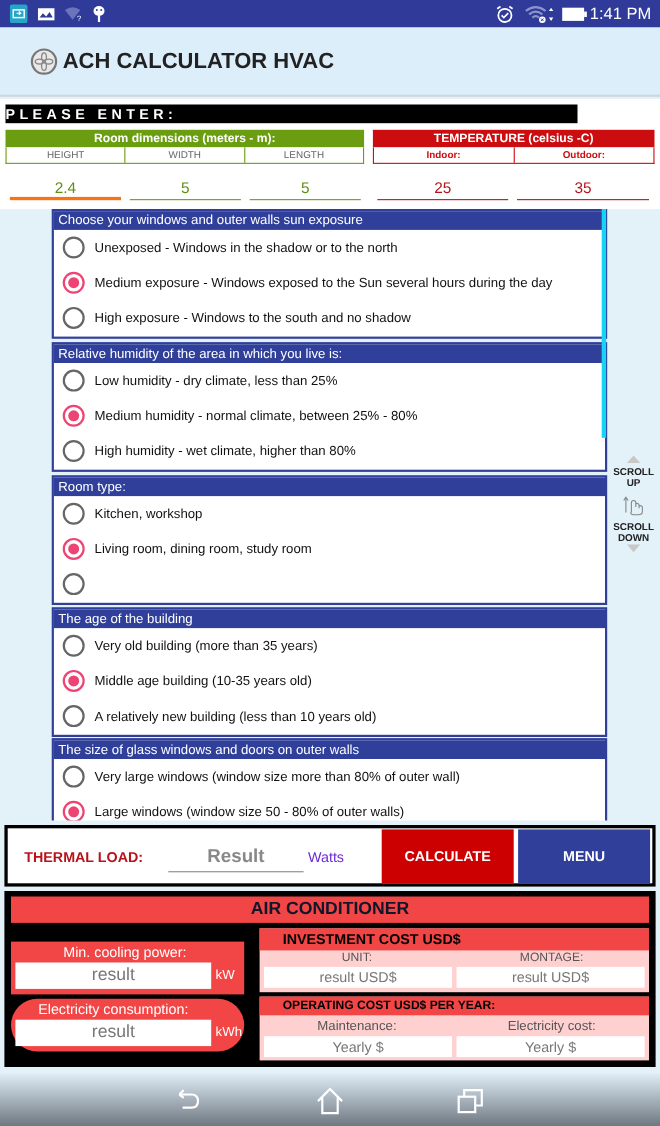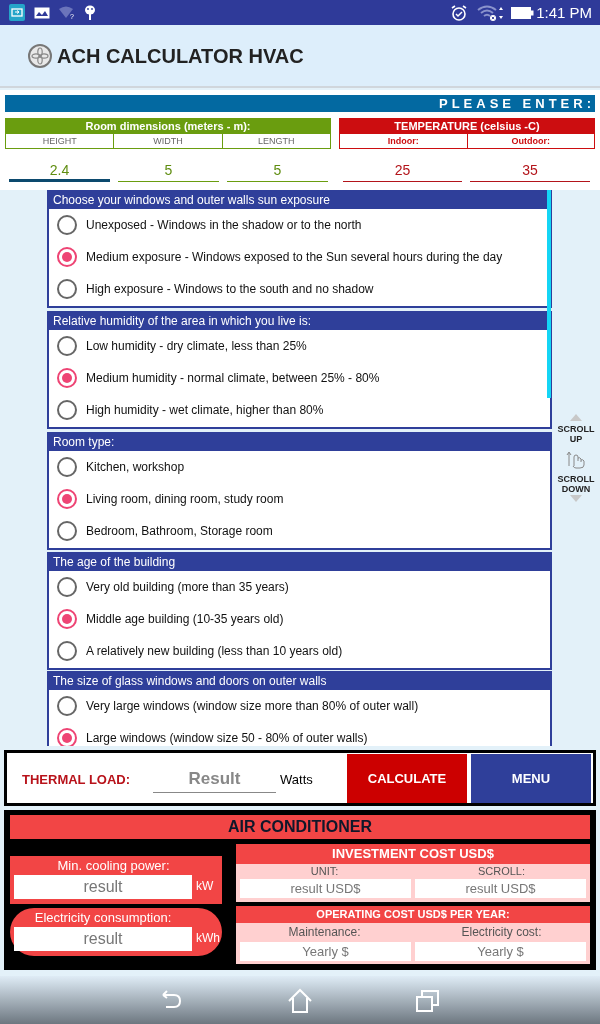--- a/index.html
+++ b/index.html
@@ -10,38 +10,38 @@
     #statusbar .sicon { position: absolute; top: 4px; height: 17px; display: flex; align-items: center; justify-content: center; }
     #statusbar .time { position: absolute; right: 8px; top: 4px; font-size: 15px; color: #fff; }
 
     
     #titlebar { position: absolute; left: 0; top: 25px; width: 600px; height: 63px; background: #ddeefb; border-bottom: 2px solid #d0d6dc; }
     #titlebar .logo { position: absolute; left: 28px; top: 19px; width: 24px; height: 24px; border-radius: 50%; border: 2px solid #777; background: #e8e8e8; }
     #titlebar .title { position: absolute; left: 57px; top: 20px; font-size: 20px; font-weight: bold; color: #222; }
 
     
     #form-top { position: absolute; left: 0; top: 90px; width: 600px; height: 100px; background: #fff; }
-    #please-bar { position: absolute; left: 5px; top: 95px; width: 590px; height: 17px; background: #0369a1; color: #fff; font-weight: bold; font-size: 13px; letter-spacing: 4px; text-align: right; line-height: 17px; }
+    #please-bar { position: absolute; left: 5px; top: 95px; width: 520px; height: 17px; background: #000000; color: #fff; font-weight: bold; font-size: 13px; letter-spacing: 4px; text-align: left; line-height: 17px; }
 
     .dimbox { position: absolute; top: 118px; height: 32px; }
     .dimbox .hdr { height: 16px; color: #fff; font-size: 11px; font-weight: bold; text-align: center; line-height: 16px; }
     .dimbox .cols { display: flex; height: 15px; border-width: 1px; border-style: solid; border-top: none; background: #fff; }
     .dimbox .col { flex: 1; text-align: center; font-size: 9px; line-height: 14px; }
     .green .hdr { background: #6a9d0f; }
     .green .cols { border-color: #6a9d0f; }
     .green .col { color: #666; border-right: 1px solid #6a9d0f; }
     .green .col:last-child { border-right: none; }
     .red .hdr { background: #cc0d10; }
     .red .cols { border-color: #cc0d10; }
     .red .col { color: #cc0d10; font-weight: bold; border-right: 1px solid #cc0d10; }
     .red .col:last-child { border-right: none; }
 
     .valfield { position: absolute; top: 160px; height: 22px; font-size: 14px; text-align: center; line-height: 20px; }
     .valfield.g { color: #5f8d10; border-bottom: 1px solid #6a9d0f; }
-    .valfield.g.focus { border-bottom: 3px solid #0c4a6e; }
+    .valfield.g.focus { border-bottom: 3px solid #f97316; }
     .valfield.r { color: #b3141a; border-bottom: 1px solid #b3141a; }
 
     
     #scrollarea { position: absolute; left: 0; top: 190px; width: 600px; height: 556px; background: #e3f1f9; overflow: hidden; }
     .group { position: absolute; left: 47px; width: 505px; border: 2px solid #2f3f9a; background: #fff; }
     .group .ghdr { background: #2f3f9a; color: #fff; font-size: 12px; height: 17px; line-height: 16px; padding-left: 4px; }
     .opt { position: relative; height: 32px; display: flex; align-items: center; padding-left: 8px; }
     .radio { width: 20px; height: 20px; border-radius: 50%; border: 2px solid #666; background: #fff; margin-right: 9px; position: relative; flex-shrink: 0; }
     .radio.on { border-color: #ee4474; }
     .radio.on::after { content: ""; position: absolute; left: 3px; top: 3px; width: 10px; height: 10px; border-radius: 50%; background: #ee4474; }
@@ -51,34 +51,34 @@
 
     #scroll-ctrl { position: absolute; left: 556px; top: 224px; width: 40px; text-align: center; }
     #scroll-ctrl .t { font-size: 9px; font-weight: bold; color: #222; line-height: 10px; }
     .tri-up { width: 0; height: 0; margin: 0 auto; border-left: 6px solid transparent; border-right: 6px solid transparent; border-bottom: 7px solid #c8c8c8; }
     .tri-down { width: 0; height: 0; margin: 0 auto; border-left: 6px solid transparent; border-right: 6px solid transparent; border-top: 7px solid #c8c8c8; }
 
     
     #thermal { position: absolute; left: 4px; top: 750px; width: 592px; height: 56px; border: 3px solid #000; background: #fff; }
     #thermal .tl-label { position: absolute; left: 15px; top: 19px; font-size: 13px; font-weight: bold; color: #b8121a; }
     #thermal .tl-result { position: absolute; left: 146px; top: 13px; width: 123px; height: 27px; border-bottom: 1px solid #888; color: #888; font-size: 17px; font-weight: bold; text-align: center; line-height: 26px; }
-    #thermal .tl-unit { position: absolute; left: 273px; top: 19px; font-size: 13px; color: #000000; }
+    #thermal .tl-unit { position: absolute; left: 273px; top: 19px; font-size: 13px; color: #6d28d9; }
     #calc-btn { position: absolute; left: 340px; top: 1px; width: 120px; height: 49px; background: #cc0000; color: #fff; font-weight: bold; font-size: 13px; border: none; text-align: center; line-height: 49px; }
     #menu-btn { position: absolute; left: 464px; top: 1px; width: 120px; height: 49px; background: #2f3f9a; color: #fff; font-weight: bold; font-size: 13px; border: none; text-align: center; line-height: 49px; }
 
     
     #acpanel { position: absolute; left: 4px; top: 810px; width: 592px; height: 160px; background: #000; }
     #ac-title { position: absolute; left: 6px; top: 5px; width: 580px; height: 24px; background: #f24545; color: #0f172a; font-weight: bold; font-size: 16px; text-align: center; line-height: 24px; }
     .lbox { position: absolute; left: 6px; width: 212px; height: 48px; background: #f24545; }
     .lbox .lhdr { color: #fff; font-size: 13px; text-align: center; height: 19px; line-height: 19px; padding-right: 26px; }
     .lbox .lval { position: absolute; left: 4px; top: 19px; width: 178px; height: 24px; background: #fff; color: #777; font-size: 16px; text-align: center; line-height: 24px; }
     .lbox .lunit { position: absolute; left: 186px; top: 23px; color: #fff; font-size: 12px; }
 
     .rbox { position: absolute; left: 232px; width: 354px; background: #ffd0d0; }
-    .rbox .rhdr { background: #f24545; color: #ffffff; font-weight: bold; text-align: center; }
+    .rbox .rhdr { background: #f24545; color: #000000; font-weight: bold; text-align: left; padding-left: 21px; }
     .rbox .rsub { display: flex; }
     .rbox .rsub div { flex: 1; text-align: center; color: #555; }
     .rbox .rvals { display: flex; gap: 4px; padding: 0 4px; }
     .rbox .rvals div { flex: 1; background: #fff; color: #777; text-align: center; }
 
     
     #navbar { position: absolute; left: 0; top: 976px; width: 600px; height: 48px; background: linear-gradient(#dfecf6, #6d7780); }
     .navbtn { position: absolute; top: 10px; width: 30px; height: 30px; }
   </style>
 </head>
@@ -216,21 +216,20 @@
     <div class="opt">
         <span class="radio"></span>
         <span class="lbl">Kitchen, workshop</span>
       </div>
     <div class="opt">
         <span class="radio on"></span>
         <span class="lbl">Living room, dining room, study room</span>
       </div>
     <div class="opt">
         <span class="radio"></span>
-        <span class="lbl">Bedroom, Bathroom, Storage room</span>
       </div>
   </div>
 
   <div class="group" style="top:362px;height:118px;">
     <div class="ghdr">The age of the building</div>
     <div class="opt">
         <span class="radio"></span>
         <span class="lbl">Very old building (more than 35 years)</span>
       </div>
     <div class="opt">
@@ -295,21 +294,21 @@
   <div class="lbox" style="top:98px;border-radius:24px;">
     <div class="lhdr">Electricity consumption:</div>
     <div class="lval">result</div>
     <span class="lunit">kWh</span>
   </div>
 
   <div class="rbox" style="top:34px;height:58px;">
     <div class="rhdr" style="height:20px;line-height:20px;font-size:13px;">INVESTMENT COST USD$</div>
     <div class="rsub" style="height:15px;line-height:15px;font-size:11px;">
       <div>UNIT:</div>
-      <div>SCROLL:</div>
+      <div>MONTAGE:</div>
     </div>
     <div class="rvals" style="height:19px;font-size:13px;line-height:19px;">
       <div>result USD$</div>
       <div>result USD$</div>
     </div>
   </div>
 
   <div class="rbox" style="top:96px;height:58px;">
     <div class="rhdr" style="height:17px;line-height:17px;font-size:11px;">OPERATING COST USD$ PER YEAR:</div>
     <div class="rsub" style="height:19px;line-height:19px;font-size:12px;">

